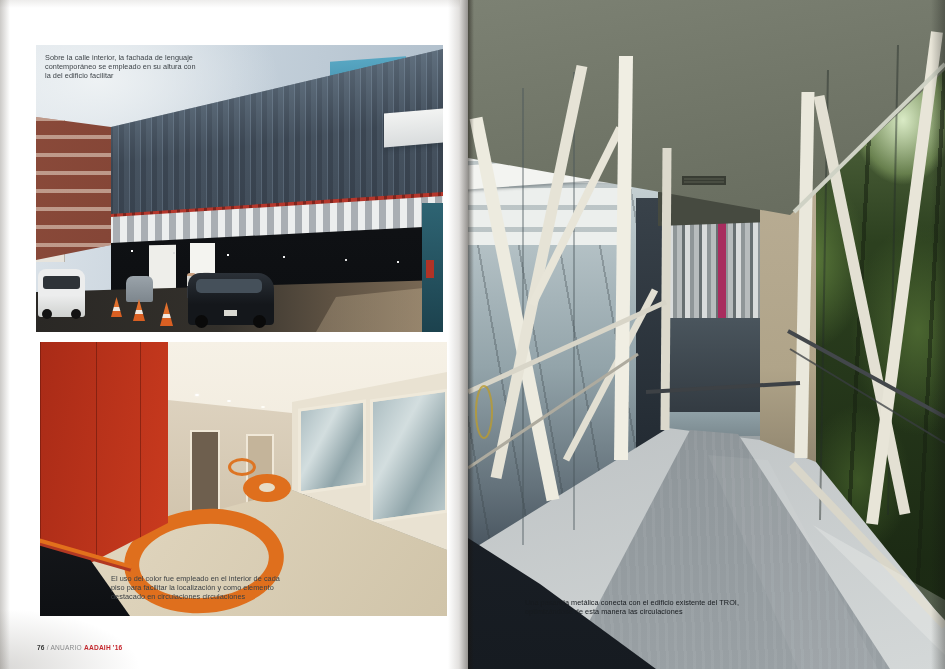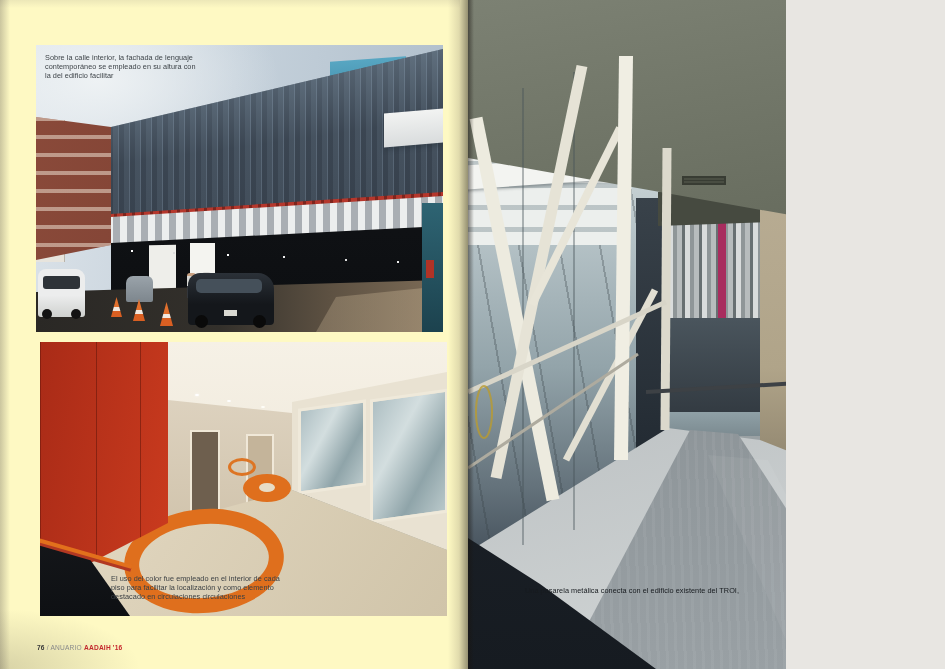--- a/index.html
+++ b/index.html
@@ -1,35 +1,35 @@
 <!DOCTYPE html>
 <html><head>
 <meta charset="utf-8">
 <style>
   html,body{margin:0;padding:0;background:#e8e6e2;}
-  .canvas{position:relative;width:786px;height:669px;background:#fef9c3;overflow:hidden;
+  .canvas{position:relative;width:945px;height:669px;background:#ffffff;overflow:hidden;
           font-family:"Liberation Sans", sans-serif;}
   .abs{position:absolute;}
   .ph{position:absolute;overflow:hidden;}
 
   
   .scan-left{left:0;top:0;width:10px;height:669px;
     background:linear-gradient(90deg,rgba(95,90,82,.32),rgba(95,90,82,0));}
   .scan-top{left:0;top:0;width:460px;height:8px;
     background:linear-gradient(180deg,rgba(130,125,118,.14),rgba(130,125,118,0));}
   .scan-bl{left:0;bottom:0;width:200px;height:70px;
     background:radial-gradient(140px 60px at 0 100%,rgba(80,75,66,.22),rgba(80,75,66,0));}
   .gutter{left:448px;top:0;width:20px;height:669px;
     background:linear-gradient(90deg,rgba(90,80,70,0),rgba(90,80,70,.18) 55%,rgba(45,40,33,.5) 100%);}
 
   
   .cap{position:absolute;font-size:7.3px;line-height:9px;letter-spacing:.05px;}
   .cap-facade{left:9px;top:8px;width:225px;color:#3e4449;}
   .cap-corridor{left:71px;top:232px;width:280px;color:#3c4044;}
-  .cap-walkway{left:57px;top:586px;width:320px;color:#171b1f;}
+  .cap-walkway{left:57px;top:598px;width:320px;color:#171b1f;}
   .footer{position:absolute;left:37px;top:644px;font-size:6.6px;letter-spacing:.2px;color:#8d8f91;}
   .footer .pg{color:#353637;font-weight:bold;}
   .footer .issue{color:#c9252c;font-weight:bold;}
 
   
   .photo-facade{left:36px;top:45px;width:407px;height:287px;background:#c8d3dc;}
   .sky{left:0;top:0;width:407px;height:287px;
     background:radial-gradient(260px 150px at 15% 12%,#eef2f4,rgba(238,242,244,0) 70%),
                linear-gradient(100deg,#dde4ea 0%,#c5d1db 45%,#aebdca 100%);}
   .glass-face{left:0;top:0;width:407px;height:287px;
@@ -320,17 +320,18 @@
         <g>
           <path d="M345,525 L477,655 L477,600 Z" fill="rgba(250,250,248,.25)"></path>
           <path d="M240,455 L300,460 L410,669 L330,669 Z" fill="rgba(255,255,255,.06)"></path>
           <ellipse cx="16" cy="412" rx="8" ry="26" fill="none" stroke="rgba(185,155,47,.8)" stroke-width="2"></ellipse>
         </g>
       </svg>
 
       <div class="abs wk-edge"></div>
       <div class="cap cap-walkway">
         <div>Una pasarela metálica conecta con el edificio existente del TROI,</div>
+        <div>optimizándose de esta manera las circulaciones</div>
       </div>
     </figure>
   </div>
 
 </div>
 
 </body></html>

